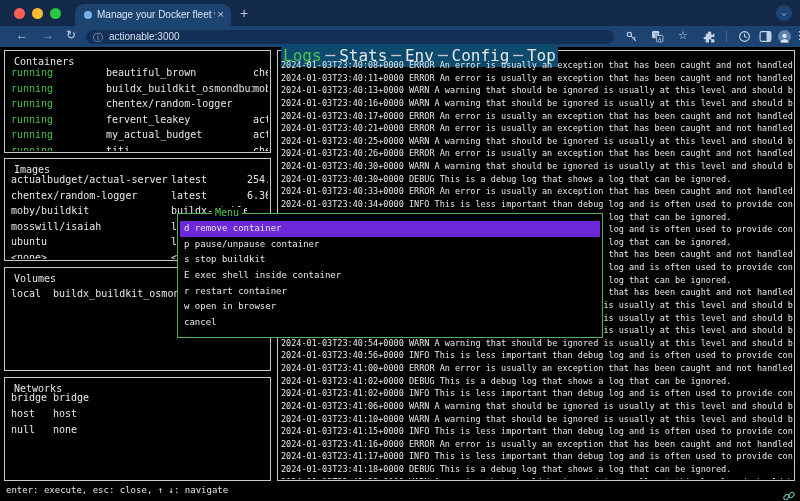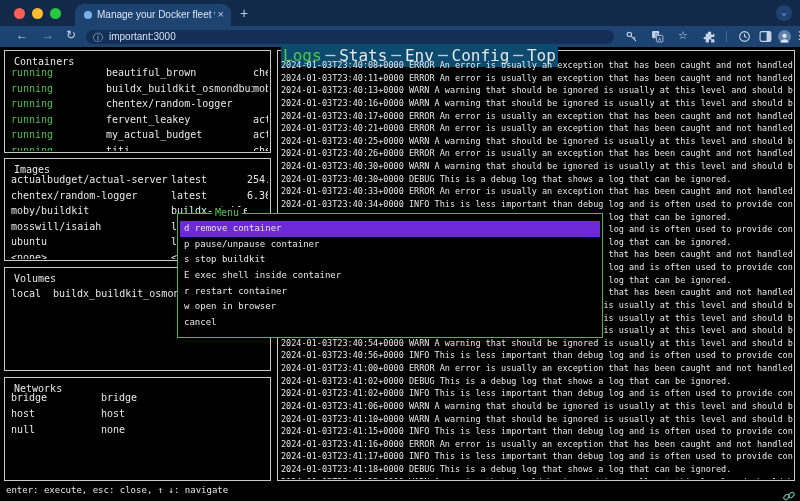--- a/index.html
+++ b/index.html
@@ -37,21 +37,21 @@
   .p-images     { left:4px;  top:111px; width:267px; height:103px; }
   .p-volumes    { left:4px;  top:220px; width:267px; height:104px; }
   .p-networks   { left:4px;  top:330px; width:267px; height:104px; }
   .p-logs       { left:277px; top:3px;  width:518px; height:431px; }
   .rows { position:absolute; left:6px; right:2px; top:0; bottom:1px; overflow:hidden; }
   .crow,.irow,.vrow,.nrow { display:flex; height:15.5px; line-height:15.5px; font-size:10px; white-space:nowrap; }
   .p-containers .rows { top:14px; }
   .p-images .rows { top:13px; }
   .p-volumes .rows { top:18px; }
   .p-networks .rows { top:12px; }
-  .p-networks .nrow { height:16px; line-height:16px;gap:48px; }
+  .p-networks .nrow { height:16px; line-height:16px; }
   .cs { width:95px; color:#4ac04a; flex:none; overflow:hidden; }
   .cn { width:147px; flex:none; overflow:hidden; }
   .ci { flex:1; overflow:hidden; }
   .iname { width:160px; flex:none; overflow:hidden; }
   .itag { width:76px; flex:none; overflow:hidden; }
   .isize { flex:1; text-align:right; overflow:hidden; }
   .vdrv { width:42px; flex:none; }
   .vname { flex:1; overflow:hidden; }
   .nname { width:42px; flex:none; }
   .ndrv { flex:1; overflow:hidden; }
@@ -92,21 +92,21 @@
     <div class="newtab-btn">+</div>
     <div class="tabsearch">⌄</div>
   </div>
 
   <div class="toolbar">
     <span class="nav-ic" style="left:16px">←</span>
     <span class="nav-ic" style="left:42px; color:#8aa0c0">→</span>
     <span class="nav-ic" style="left:66px">↻</span>
     <div class="url-pill">
       <span class="url-info">ⓘ</span>
-      <span class="url-text">important:3000</span>
+      <span class="url-text">actionable:3000</span>
     </div>
     <span class="tb-right" style="left:625px">
       <svg width="13" height="13" viewBox="0 0 24 24">
           <circle cx="8" cy="8" r="4" fill="none" stroke="#c7d4e8" stroke-width="2"></circle>
           <path d="M11 11 L20 20 M16 16 l3 -3" stroke="#c7d4e8" stroke-width="2" fill="none"></path>
         </svg>
     </span>
     <span class="tb-right" style="left:651px">
       <svg width="13" height="13" viewBox="0 0 24 24">
           <rect x="2" y="2" width="13" height="13" rx="2" fill="#c7d4e8"></rect>

